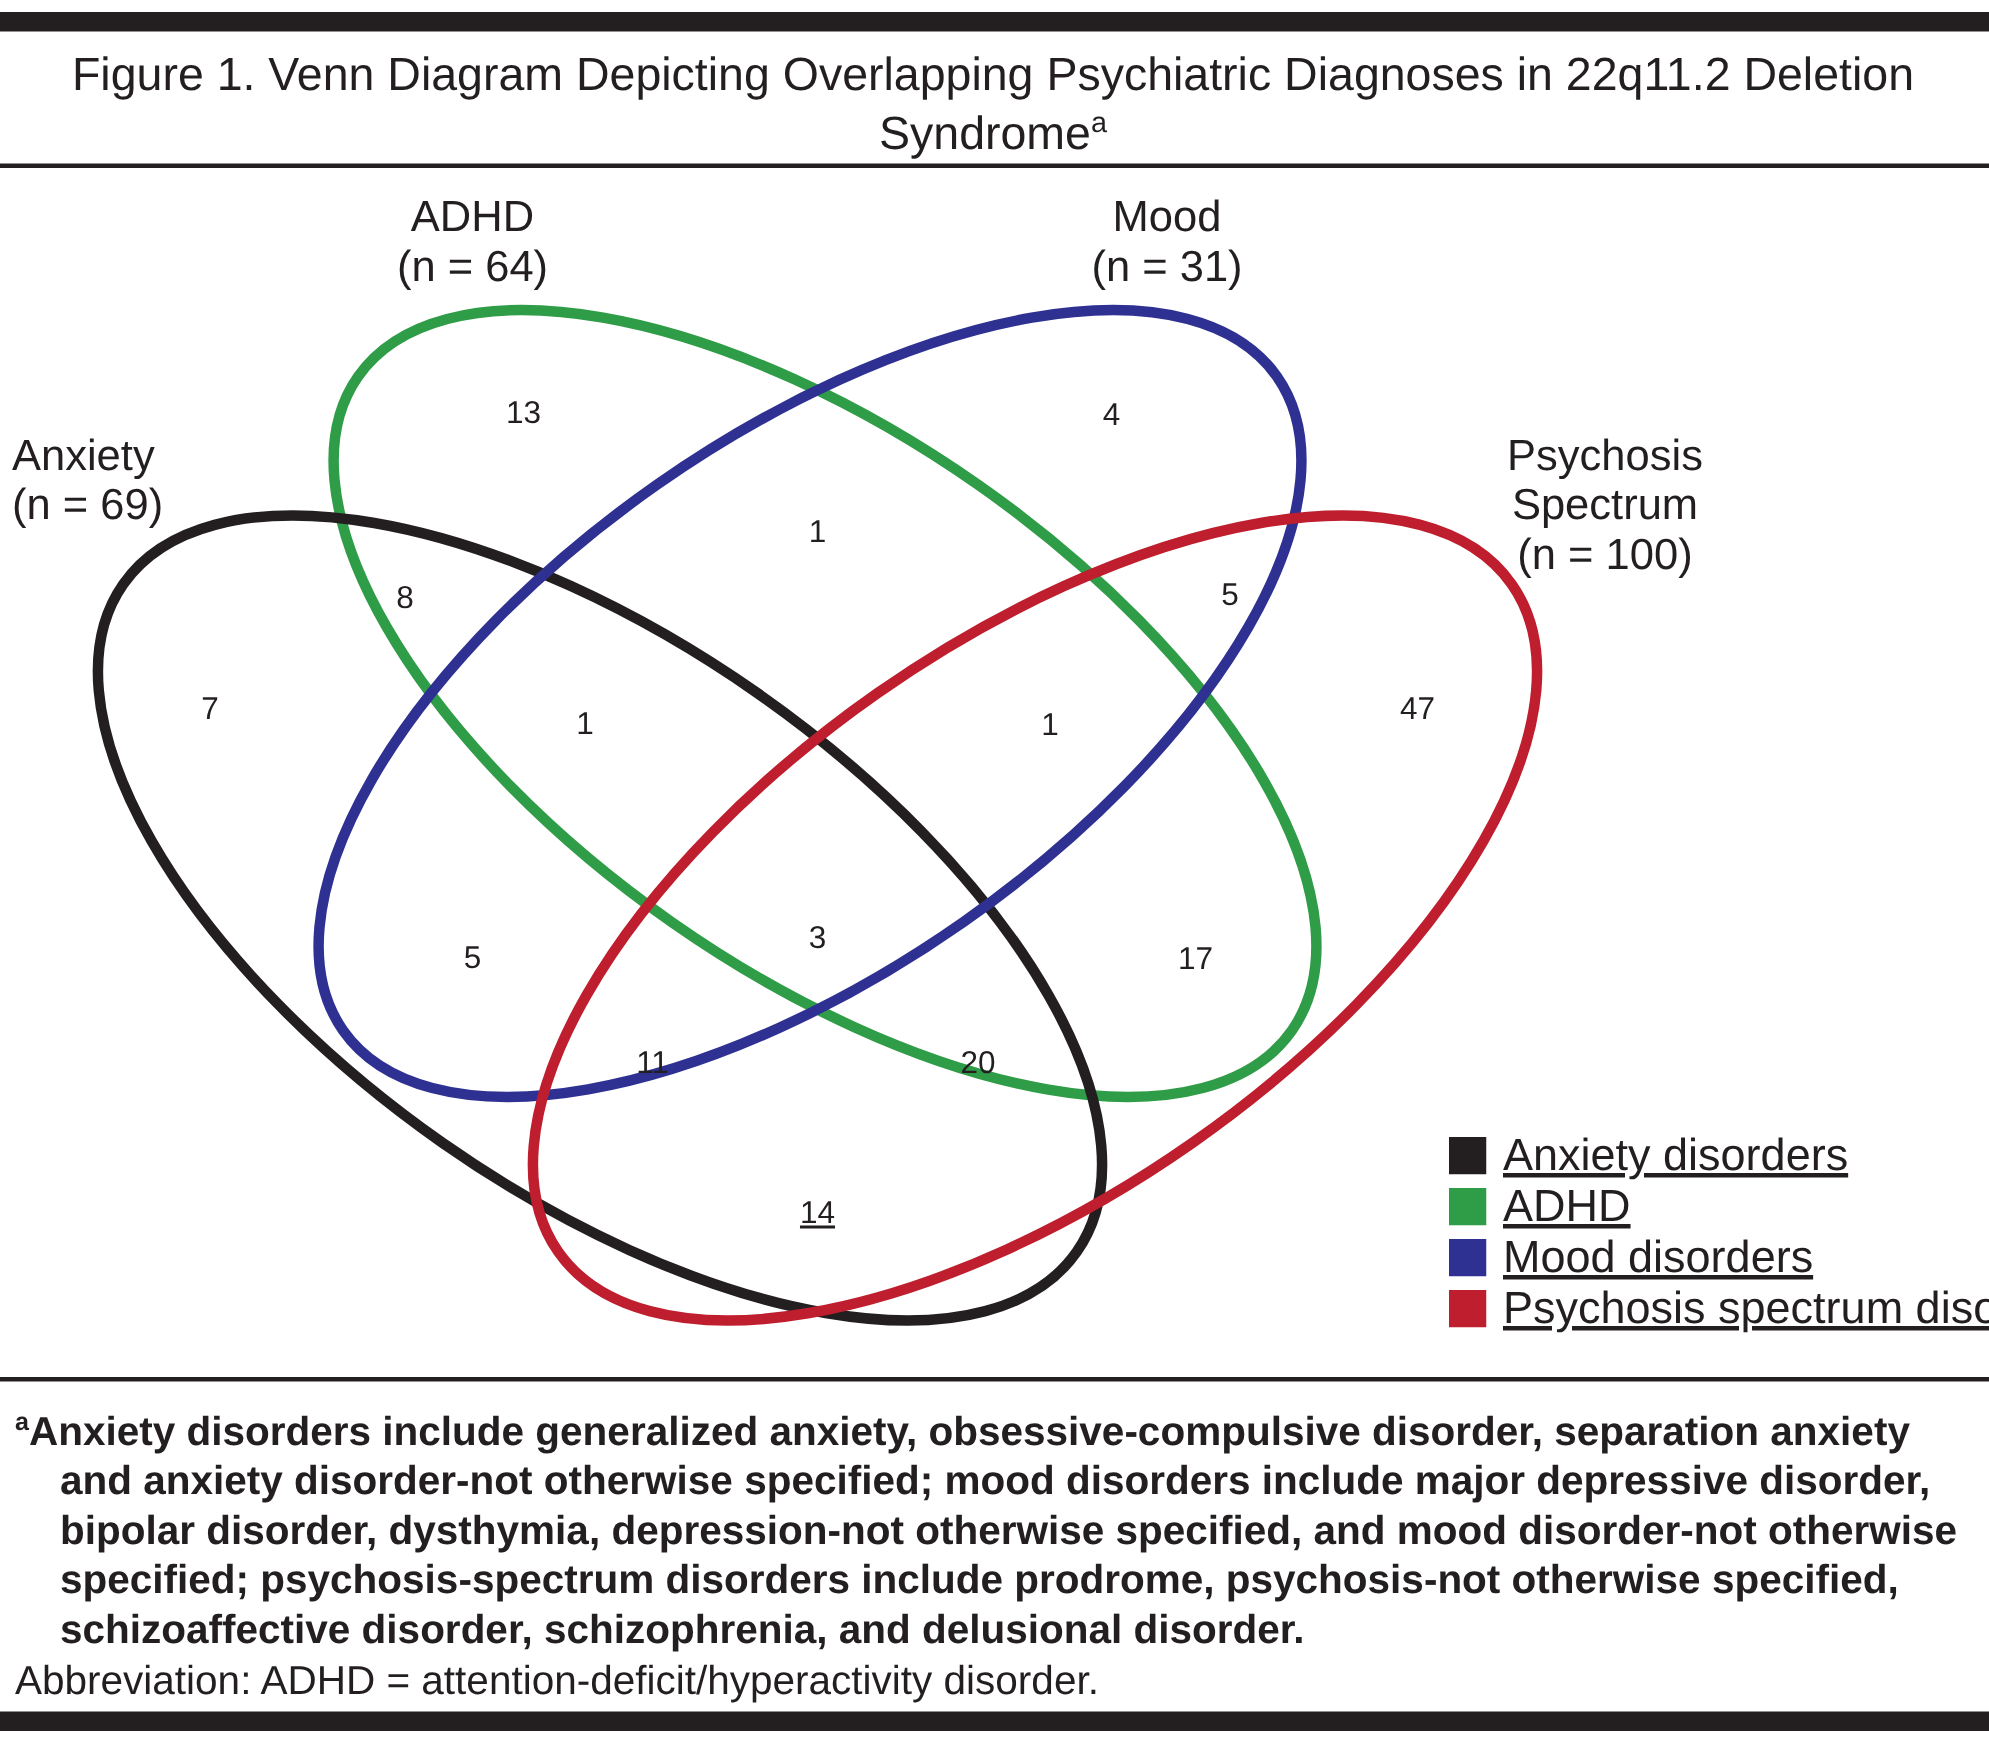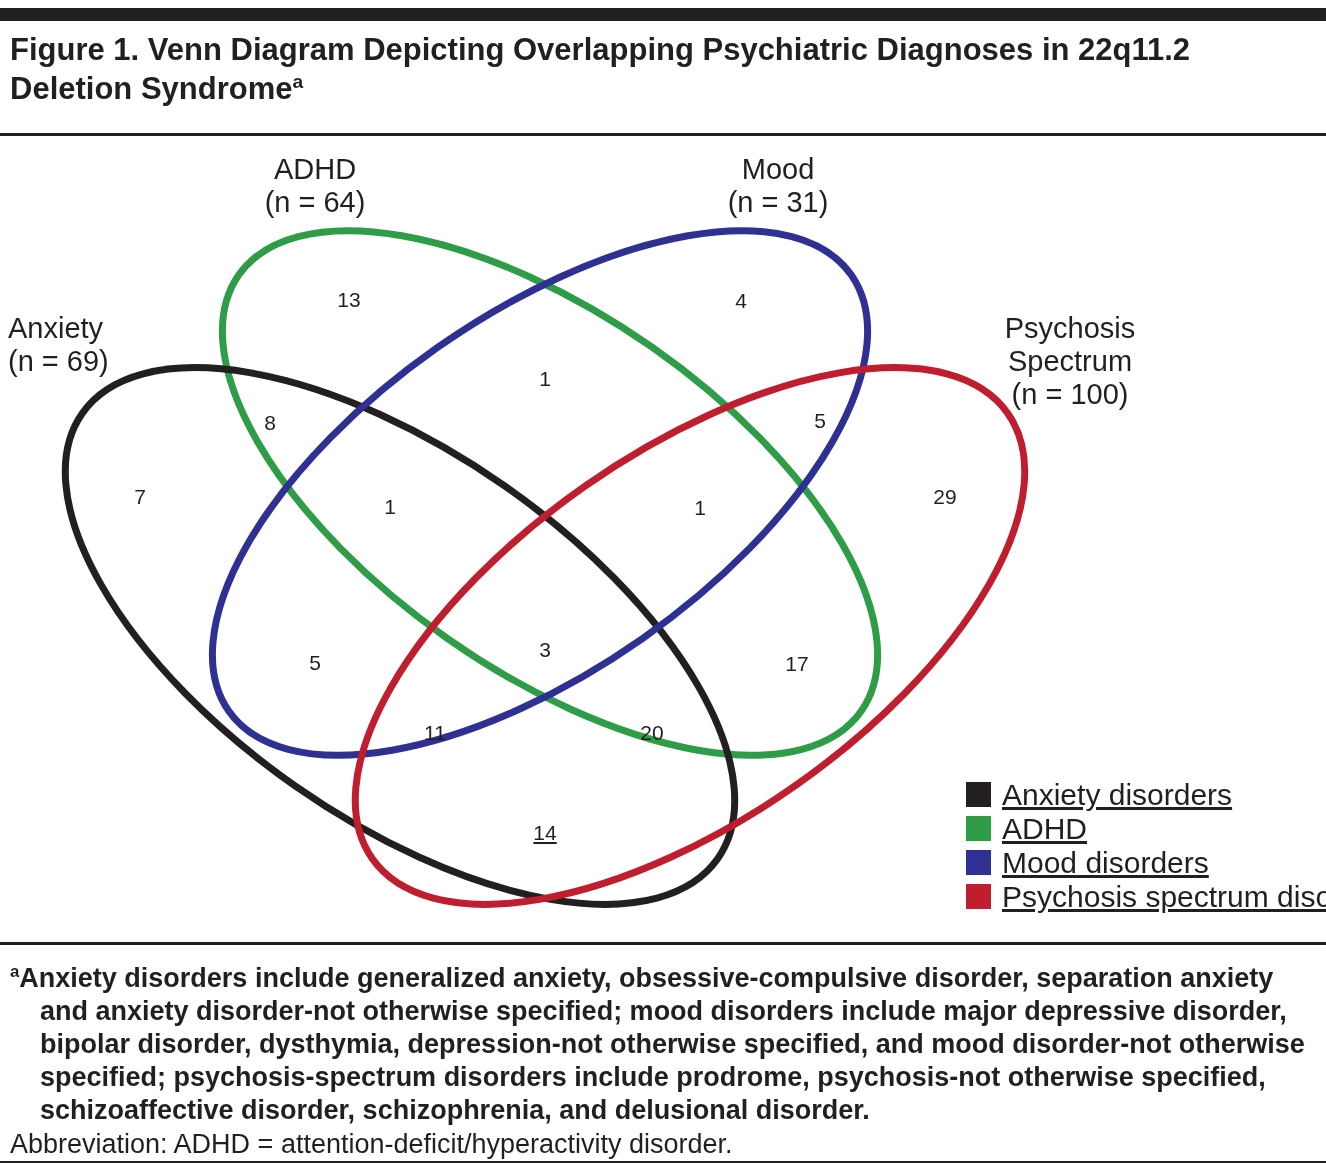--- a/index.html
+++ b/index.html
@@ -2,22 +2,22 @@
 <html><head>
 <meta charset="utf-8">
 <style>
   * { box-sizing: border-box; }
   html, body { margin: 0; padding: 0; background: #ffffff; }
   body { font-family: "Liberation Sans", sans-serif; color: #231f20; }
   .page { width: 1326px; height: 1163px; overflow: hidden; background: #fff;
           display: flex; flex-direction: column; position: relative; }
 
   .top-bar { height: 13px; background: #231f20; margin-top: 8px; flex: none; }
-  .title { font-size: 31px; font-weight: bold; line-height: 1.27;
-           margin: 9px 12px 24px 10px; flex: none; }
+  .title { font-size: 31px; font-weight: normal; line-height: 1.27;
+           margin: 9px 12px 0 10px; flex: none; text-align: center; }
   .title sup { font-size: 0.62em; }
   .thin-rule { height: 3px; background: #231f20; flex: none; }
 
   .venn { position: relative; height: 806px; flex: none; }
   .venn-svg { position: absolute; left: 0; top: 0; }
 
   .set-label { position: absolute; font-size: 29px; line-height: 33px; white-space: nowrap; }
   .set-label.center { transform: translateX(-50%); text-align: center; }
 
   .count { position: absolute; font-size: 21px; transform: translate(-50%, -50%); }
@@ -73,21 +73,21 @@
     </div>
 
     <div class="count" style="left:349px; top:164px;">13</div>
     <div class="count" style="left:741px; top:165px;">4</div>
     <div class="count" style="left:545px; top:243px;">1</div>
     <div class="count" style="left:270px; top:287px;">8</div>
     <div class="count" style="left:820px; top:285px;">5</div>
     <div class="count" style="left:140px; top:361px;">7</div>
     <div class="count" style="left:390px; top:371px;">1</div>
     <div class="count" style="left:700px; top:372px;">1</div>
-    <div class="count" style="left:945px; top:361px;">29</div>
+    <div class="count" style="left:945px; top:361px;">47</div>
     <div class="count" style="left:315px; top:527px;">5</div>
     <div class="count" style="left:545px; top:514px;">3</div>
     <div class="count" style="left:797px; top:528px;">17</div>
     <div class="count" style="left:435px; top:597px;">11</div>
     <div class="count" style="left:652px; top:597px;">20</div>
     <div class="count" style="left:545px; top:697px;text-decoration:underline;">14</div>
 
     <div class="legend">
       <div class="legend-row">
         <svg width="25" height="25" viewBox="0 0 25 25">

